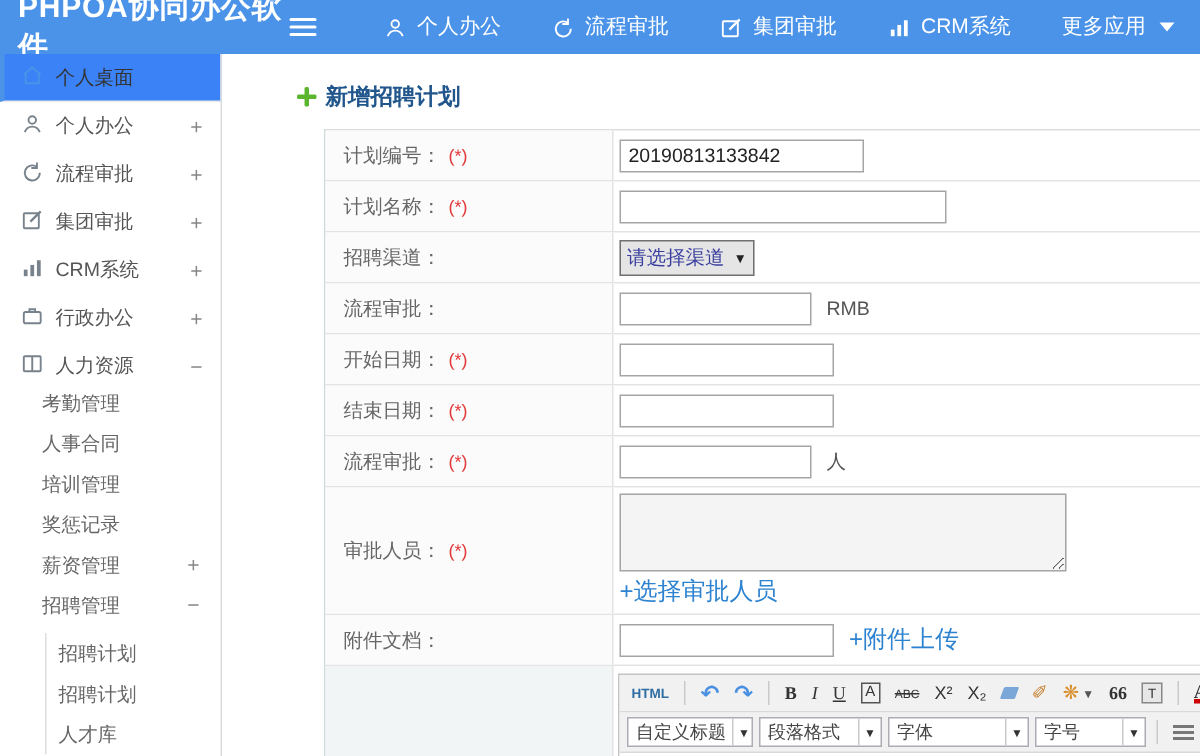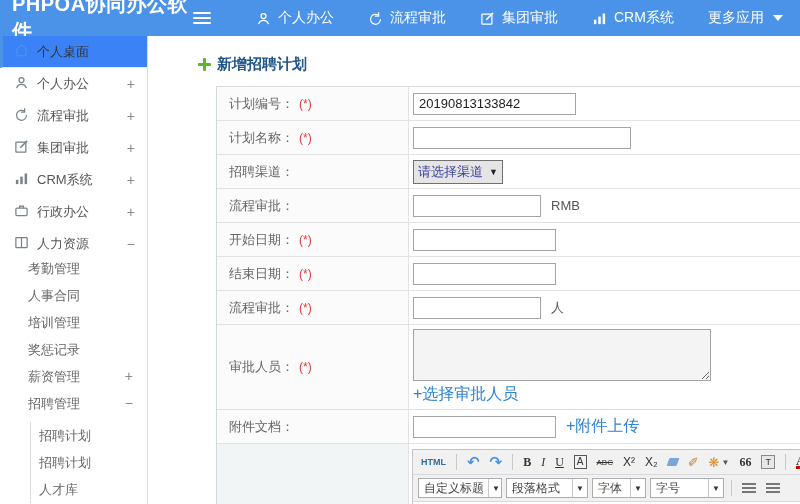--- a/index.html
+++ b/index.html
@@ -399,21 +399,21 @@
             </div>
             <div class="tbar tbar2">
               <span class="ed-select" style="width:84px">
                 <span>自定义标题</span>
                 <span class="sc">▼</span>
               </span>
               <span class="ed-select" style="width:82px">
                 <span>段落格式</span>
                 <span class="sc">▼</span>
               </span>
-              <span class="ed-select" style="width:54px">
+              <span class="ed-select" style="width:94px">
                 <span>字体</span>
                 <span class="sc">▼</span>
               </span>
               <span class="ed-select" style="width:74px">
                 <span>字号</span>
                 <span class="sc">▼</span>
               </span>
               <span class="sep"></span>
               <span class="tb">
                   <span class="bars"></span>

